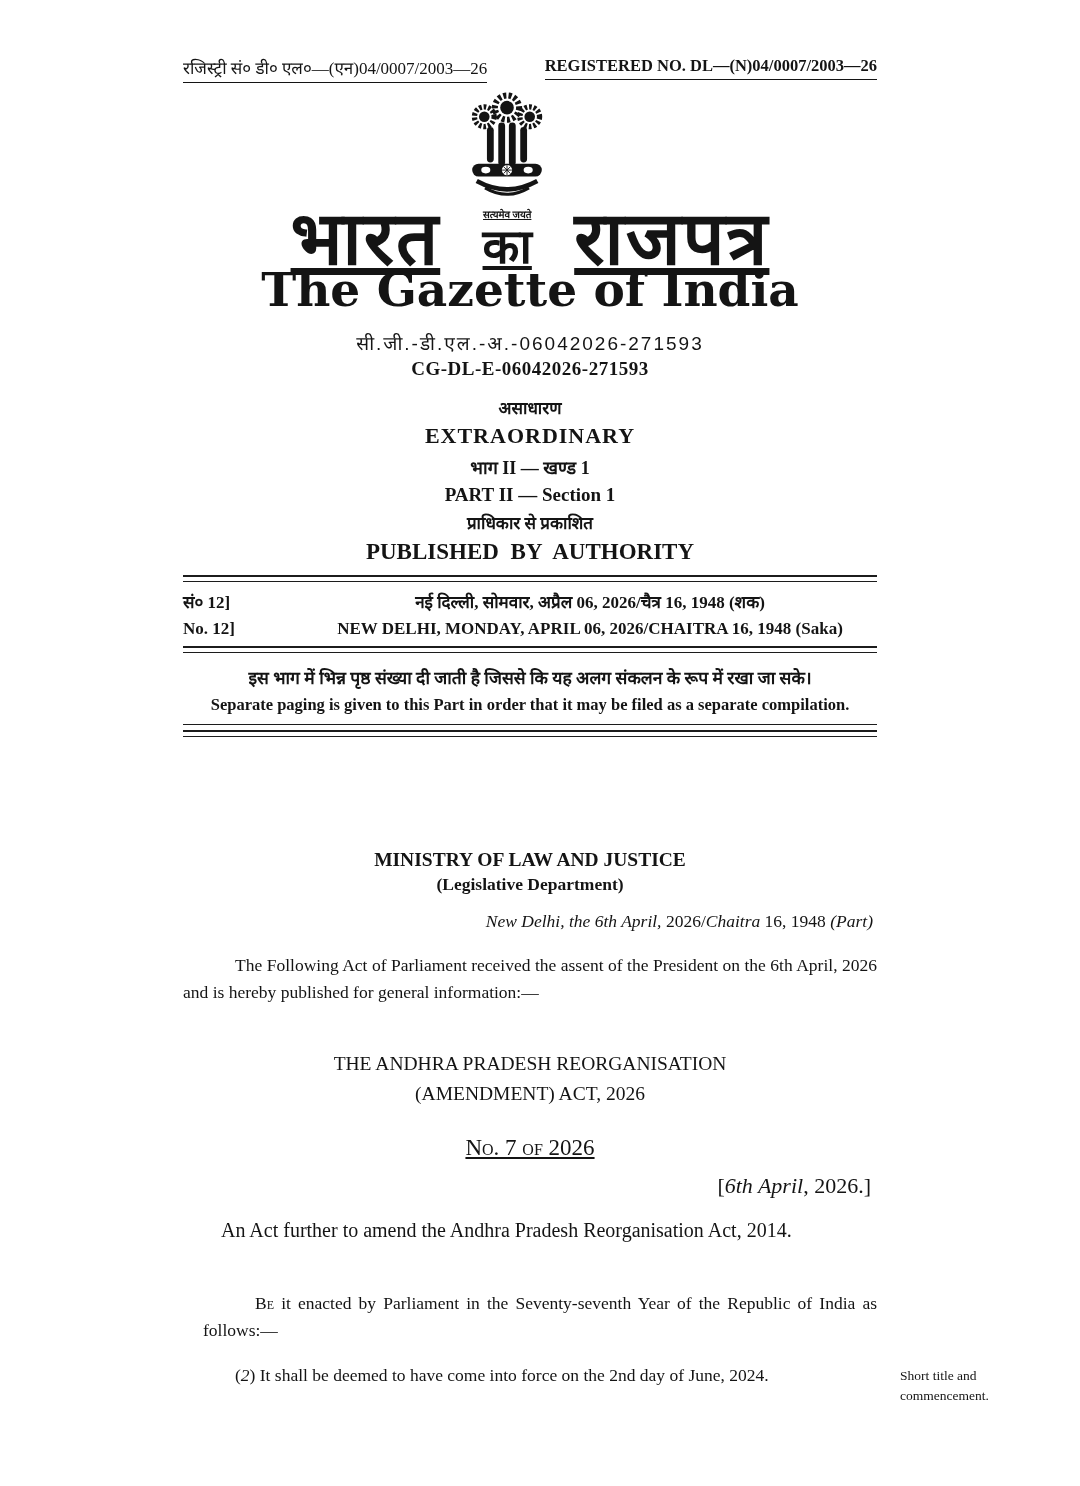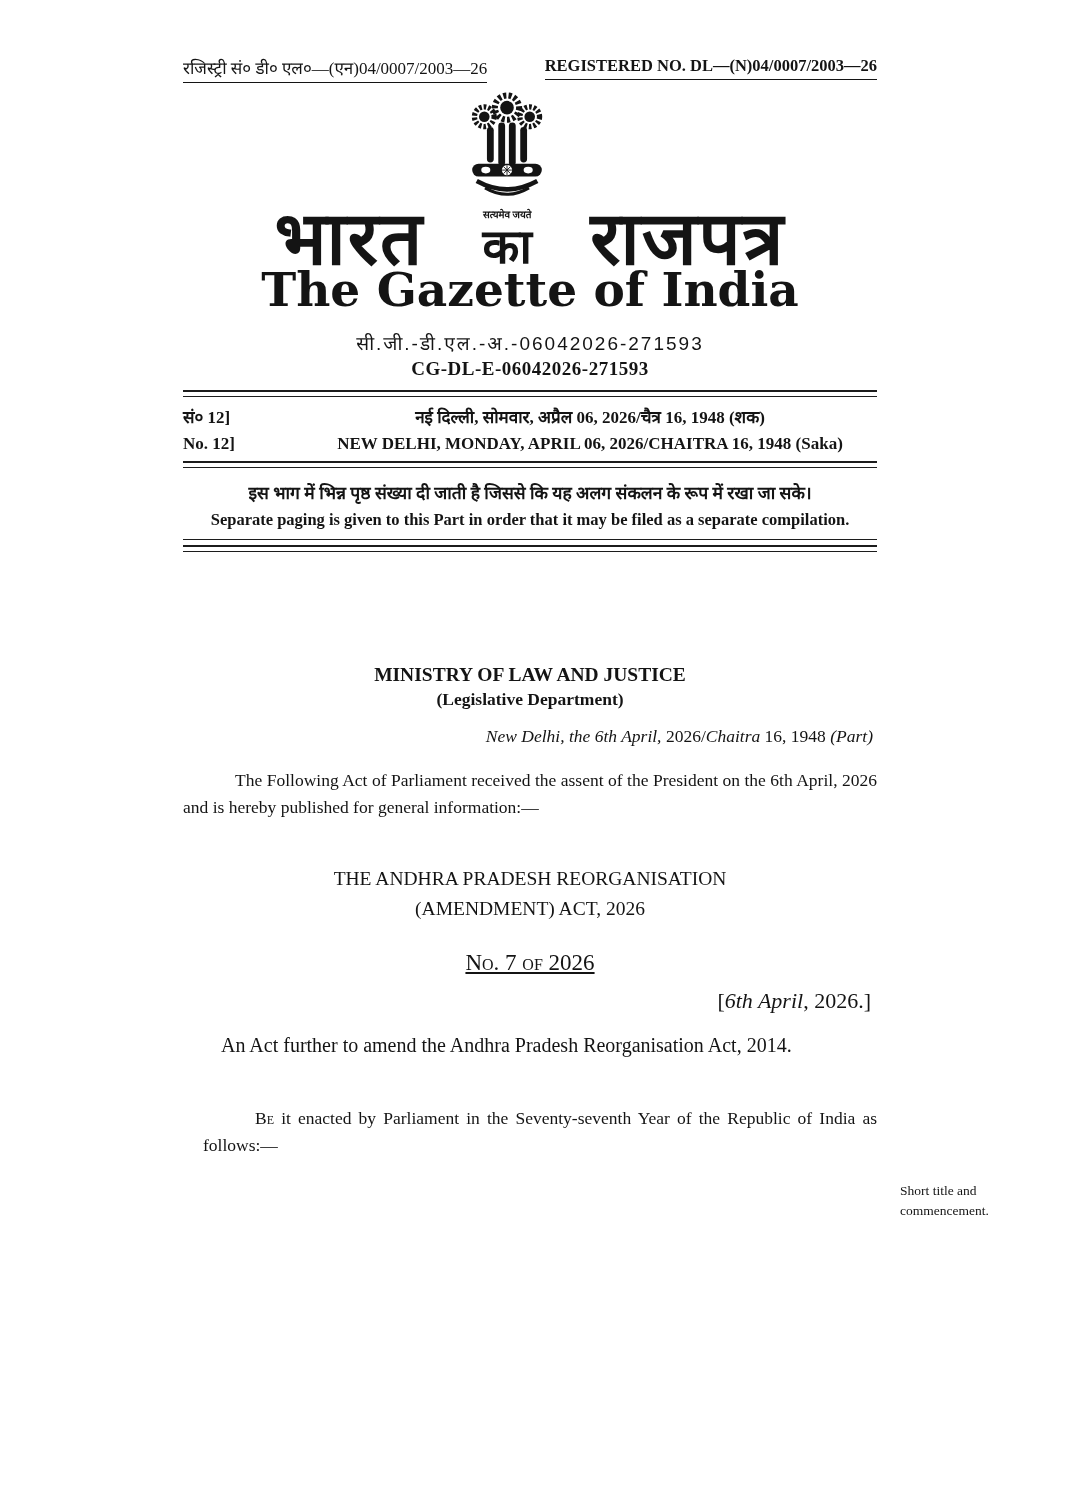--- a/index.html
+++ b/index.html
@@ -19,21 +19,21 @@
   .top-header { display:flex; justify-content:space-between; align-items:flex-start; }
   .reg-left {
     font-size:17px; border-bottom:1.5px solid #141414; padding-bottom:3px;
   }
   .reg-right {
     font-weight:bold; font-size:16.5px; border-bottom:1.5px solid #141414; padding-bottom:3px;
   }
 
   
   .masthead { margin-top:6px; text-align:center; }
-  .mast-row { display:flex; justify-content:center; align-items:flex-end; gap:30px; }
+  .mast-row { display:flex; justify-content:center; align-items:flex-end; gap:14px;text-decoration:underline; }
   .hi-big { font-size:74px; font-weight:bold; line-height:.85; letter-spacing:2px; }
   .mast-center { display:flex; flex-direction:column; align-items:center; }
   .motto { font-size:10px; font-weight:bold; margin-top:2px; }
   .hi-mid { font-size:48px; font-weight:bold; line-height:1; margin-top:2px; }
   .gazette-en {
     font-family:"DejaVu Serif", serif;
     font-weight:bold; font-size:47px; line-height:1.05; letter-spacing:0px;
     margin-top:-6px;
   }
 
@@ -152,20 +152,28 @@
         <span class="hi-big">राजपत्र</span>
       </div>
       <div class="gazette-en">The Gazette of India</div>
     </div>
 
     <div class="codes">
       <div class="code-hi">सी.जी.-डी.एल.-अ.-06042026-271593</div>
       <div class="code-en">CG-DL-E-06042026-271593</div>
     </div>
 
+    <div class="edition">
+      <div class="ed-hi-sm">असाधारण</div>
+      <div class="ed-extra">EXTRAORDINARY</div>
+      <div class="ed-part-hi">भाग II — खण्ड 1</div>
+      <div class="ed-part-en">PART II — Section 1</div>
+      <div class="ed-auth-hi">प्राधिकार से प्रकाशित</div>
+      <div class="ed-auth-en">PUBLISHED BY AUTHORITY</div>
+    </div>
 
     <div class="rule-dbl" style="margin-top:10px;"></div>
 
     <div class="issue">
       <div class="issue-row">
         <span class="issue-no">सं० 12]</span>
         <span class="issue-date">नई दिल्ली, सोमवार, अप्रैल 06, 2026/चैत्र 16, 1948 (शक)</span>
       </div>
       <div class="issue-row">
         <span class="issue-no">No. 12]</span>
@@ -207,18 +215,21 @@
     </div>
 
     <div class="long-title">An Act further to amend the Andhra Pradesh Reorganisation Act, 2014.</div>
 
     <p class="enacting">
       <span class="sc">Be</span><span> it enacted by Parliament in the Seventy-seventh Year of the Republic of India as follows:—</span>
     </p>
 
     <div class="section-block">
       <div class="section-text">
+        <p class="sec-para">
+          <span>(</span><span class="it">2</span><span>) It shall be deemed to have come into force on the 2nd day of June, 2024.</span>
+        </p>
       </div>
       <div class="side-note">Short title and commencement.</div>
     </div>
 
   </div>
 </div>
 
 </body></html>

